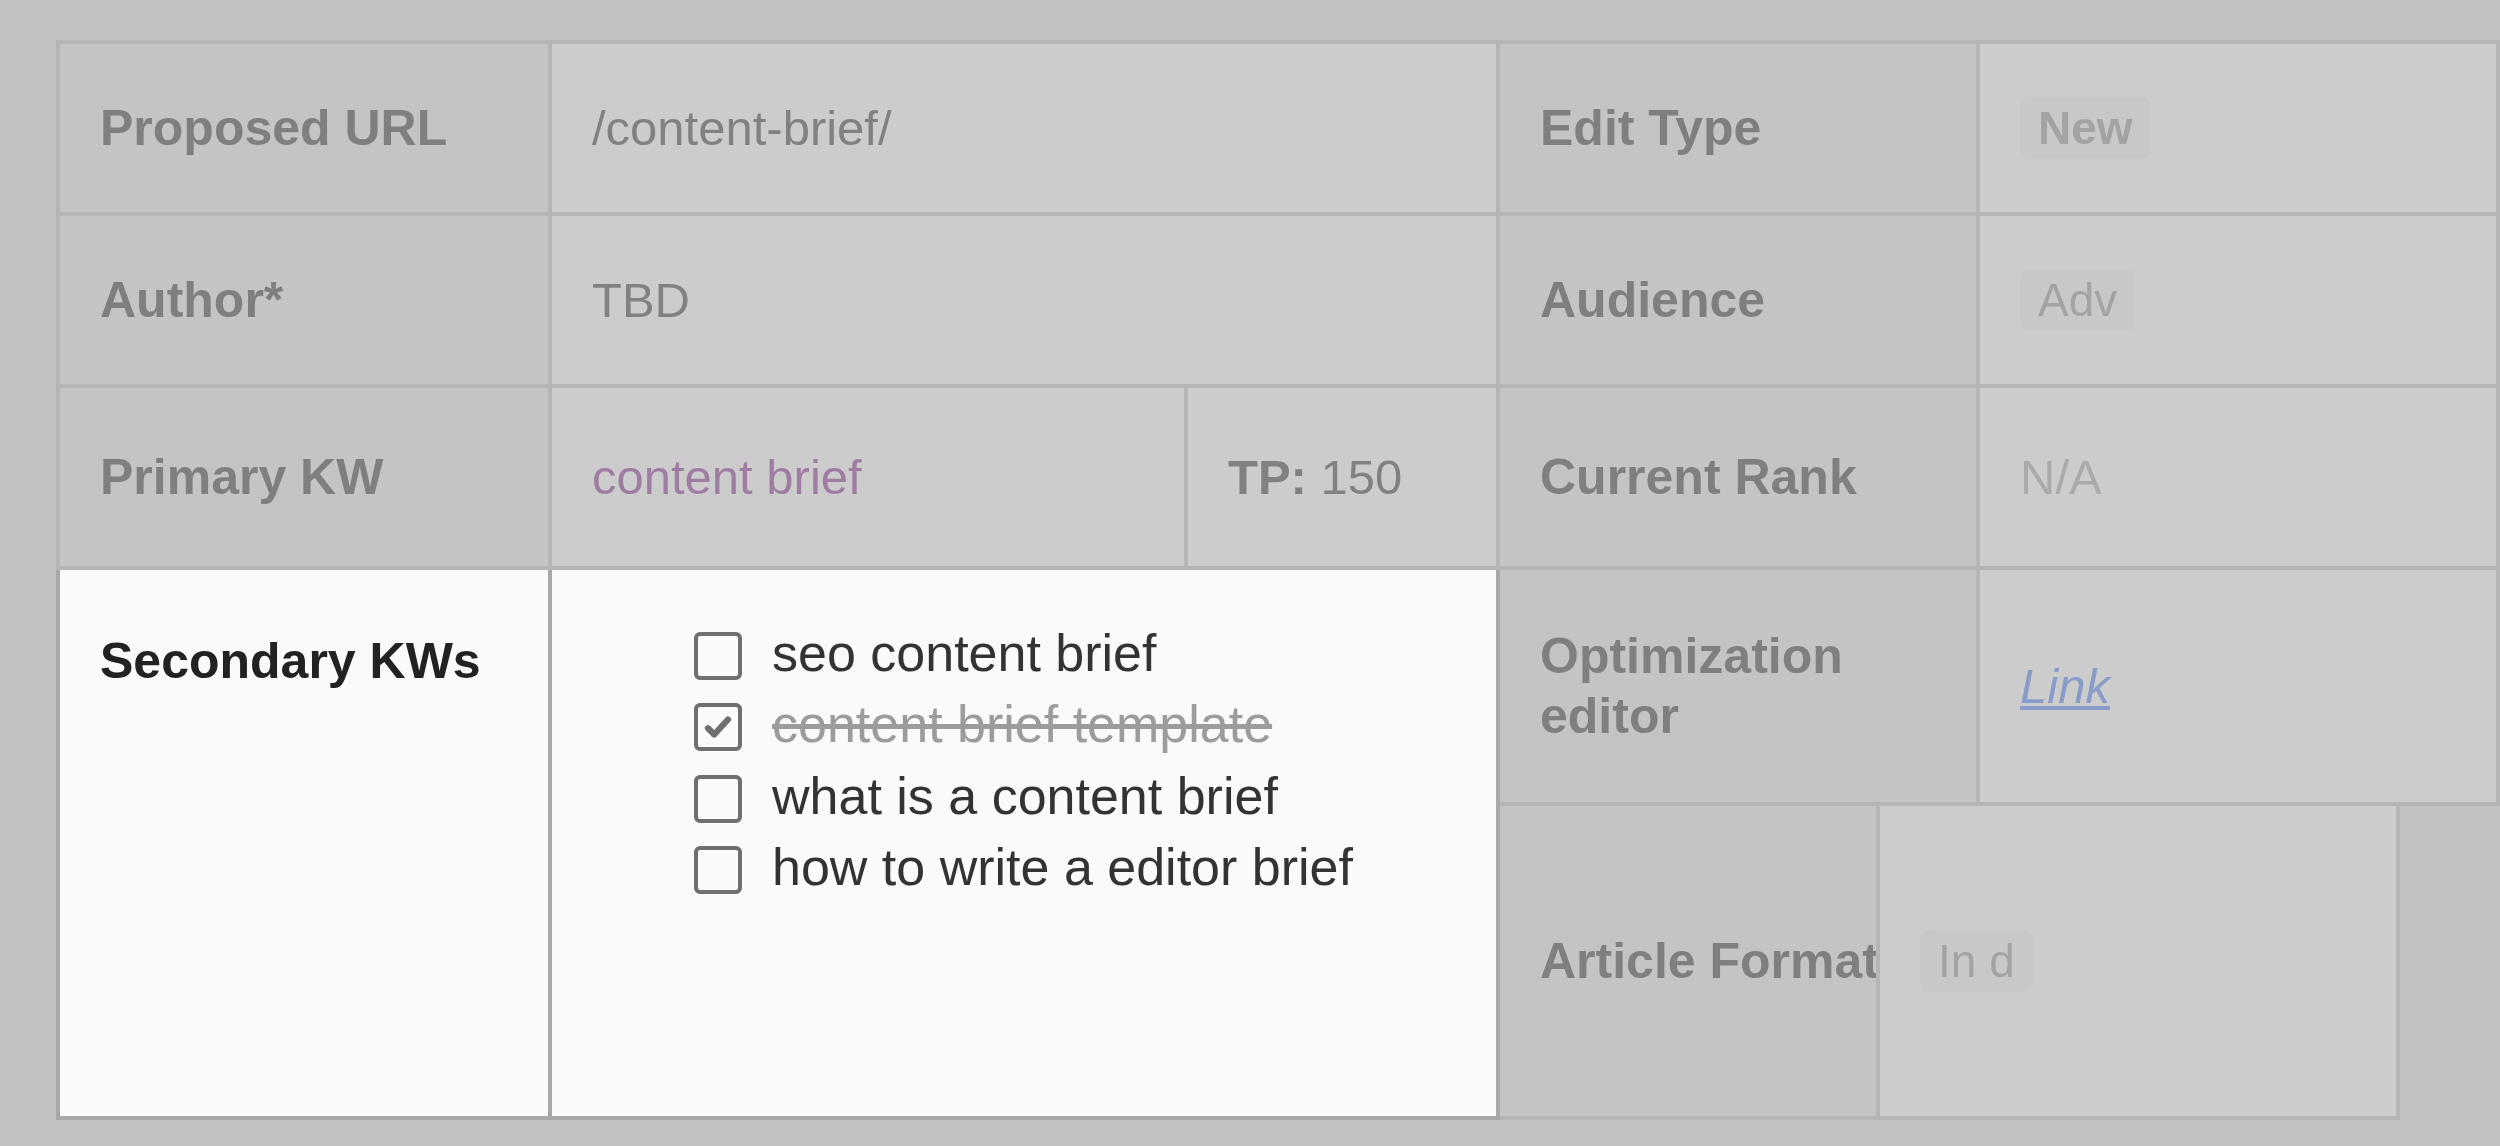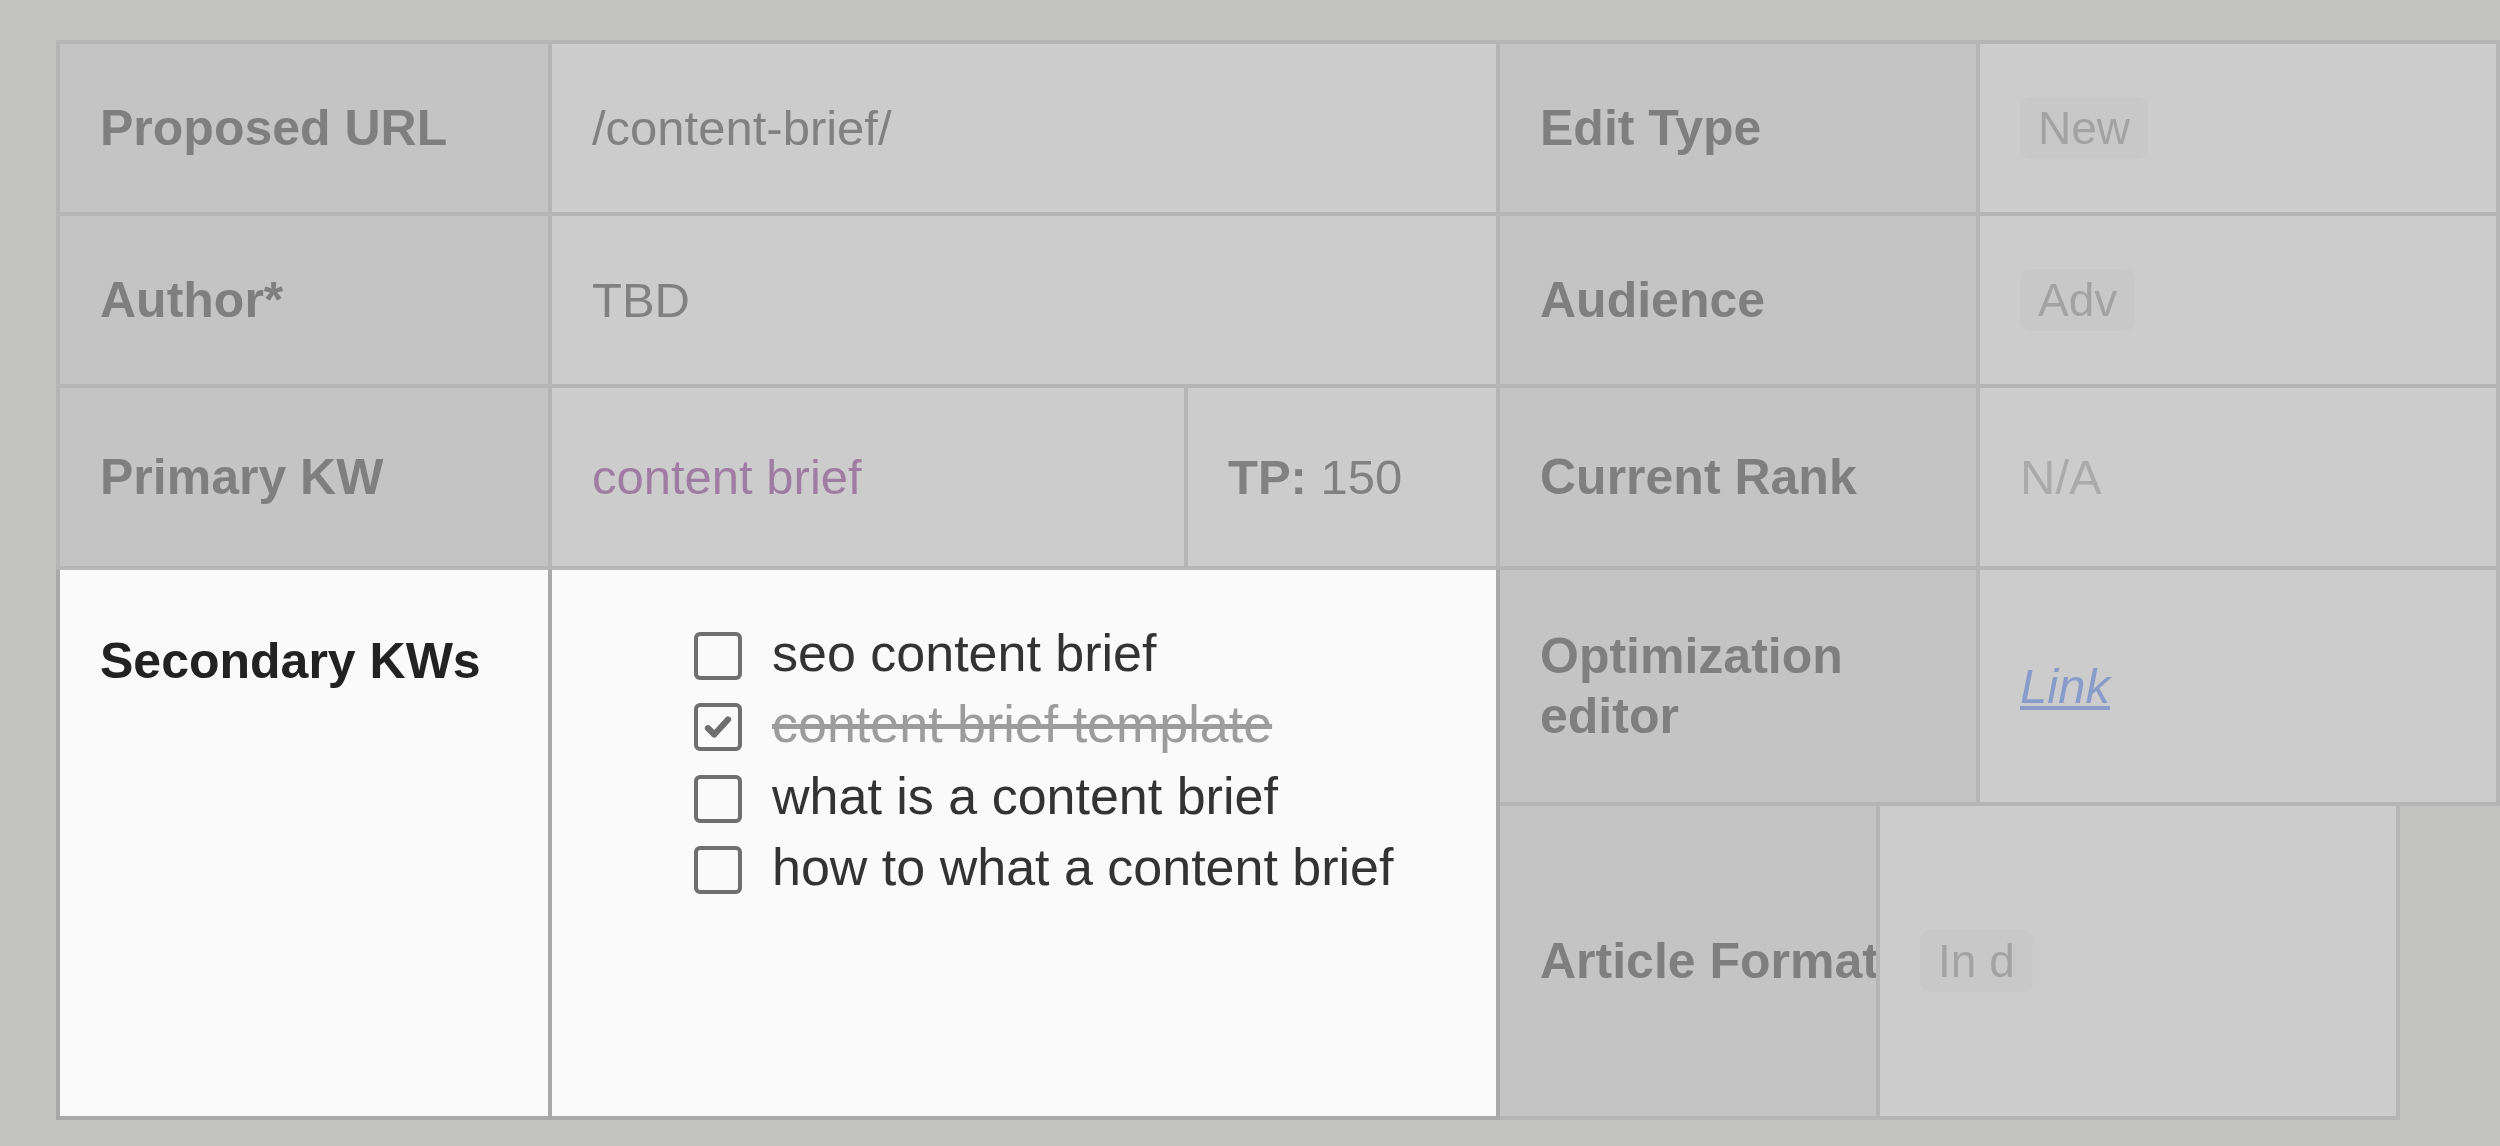--- a/index.html
+++ b/index.html
@@ -123,21 +123,21 @@
   .tp-label { font-weight:700; }
 </style>
 </head>
 <body>
 
 <div class="canvas">
 
   <div class="cell hdr" style="left:56px;  top:40px;  width:496px; height:176px;">Proposed URL</div>
   <div class="cell val" style="left:548px; top:40px;  width:952px; height:176px;padding-left:40px;">/content-brief/</div>
   <div class="cell hdr" style="left:1496px;top:40px;  width:484px; height:176px;">Edit Type</div>
-  <div class="cell val" style="left:1976px;top:40px;  width:524px; height:176px; color:#8c8c8c;">
+  <div class="cell val" style="left:1976px;top:40px;  width:524px; height:176px; color:#8c8c8c;font-weight:bold;">
        <span class="tag-pill">New</span>
   </div>
 
   <div class="cell hdr" style="left:56px;  top:212px; width:496px; height:176px;">Author*</div>
   <div class="cell val" style="left:548px; top:212px; width:952px; height:176px;">TBD</div>
   <div class="cell hdr" style="left:1496px;top:212px; width:484px; height:176px;">Audience</div>
   <div class="cell val" style="left:1976px;top:212px; width:524px; height:176px; color:#8c8c8c;">
        <span class="tag-pill">Adv</span>
   </div>
 
@@ -167,21 +167,21 @@
             </svg>
           </span>
           <span class="kw-text">content brief template</span>
         </li>
         <li class="kw-item">
           <span class="chk"></span>
           <span class="kw-text">what is a content brief</span>
         </li>
         <li class="kw-item">
           <span class="chk"></span>
-          <span class="kw-text">how to what a content brief</span>
+          <span class="kw-text">how to write a editor brief</span>
         </li>
       </ul>
   </div>
 
   <div class="cell val" style="left:1496px; top:566px; width:0; height:554px; padding:0; border-left-width:4px; border-right:none;"></div>
 
   <div class="cell hdr" style="left:1496px;top:566px; width:484px; height:240px; line-height:1.2;">Optimization editor</div>
   <div class="cell val" style="left:1976px;top:566px; width:524px; height:240px;">
        <span class="link-italic">Link</span>
   </div>

